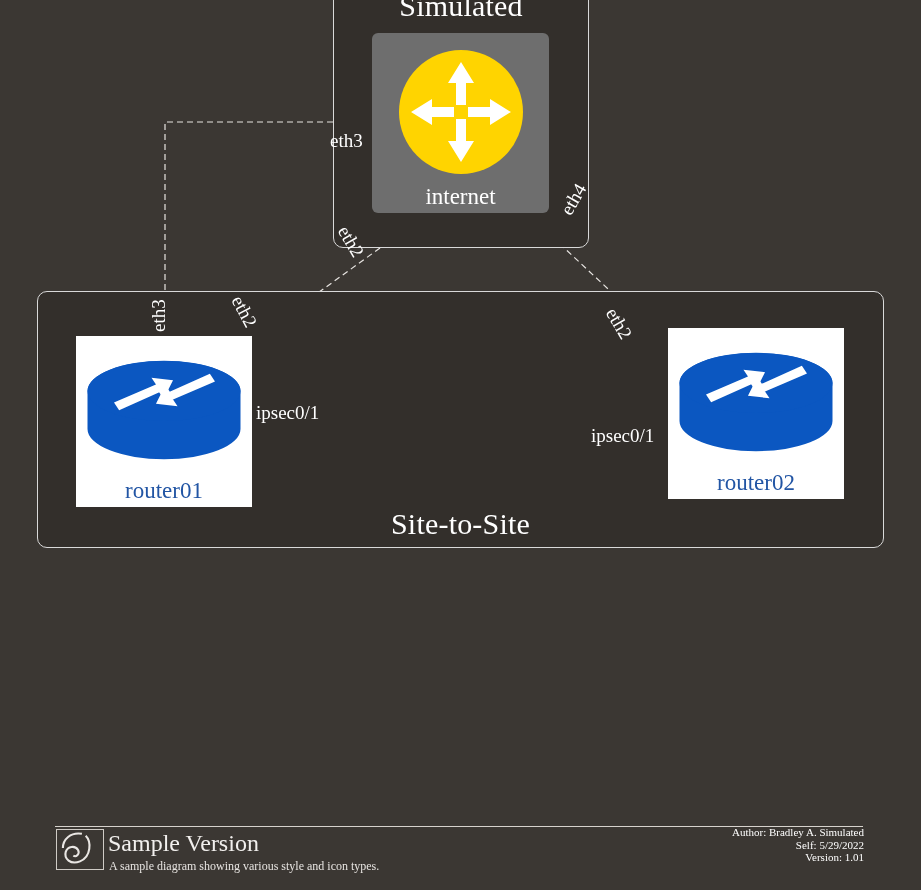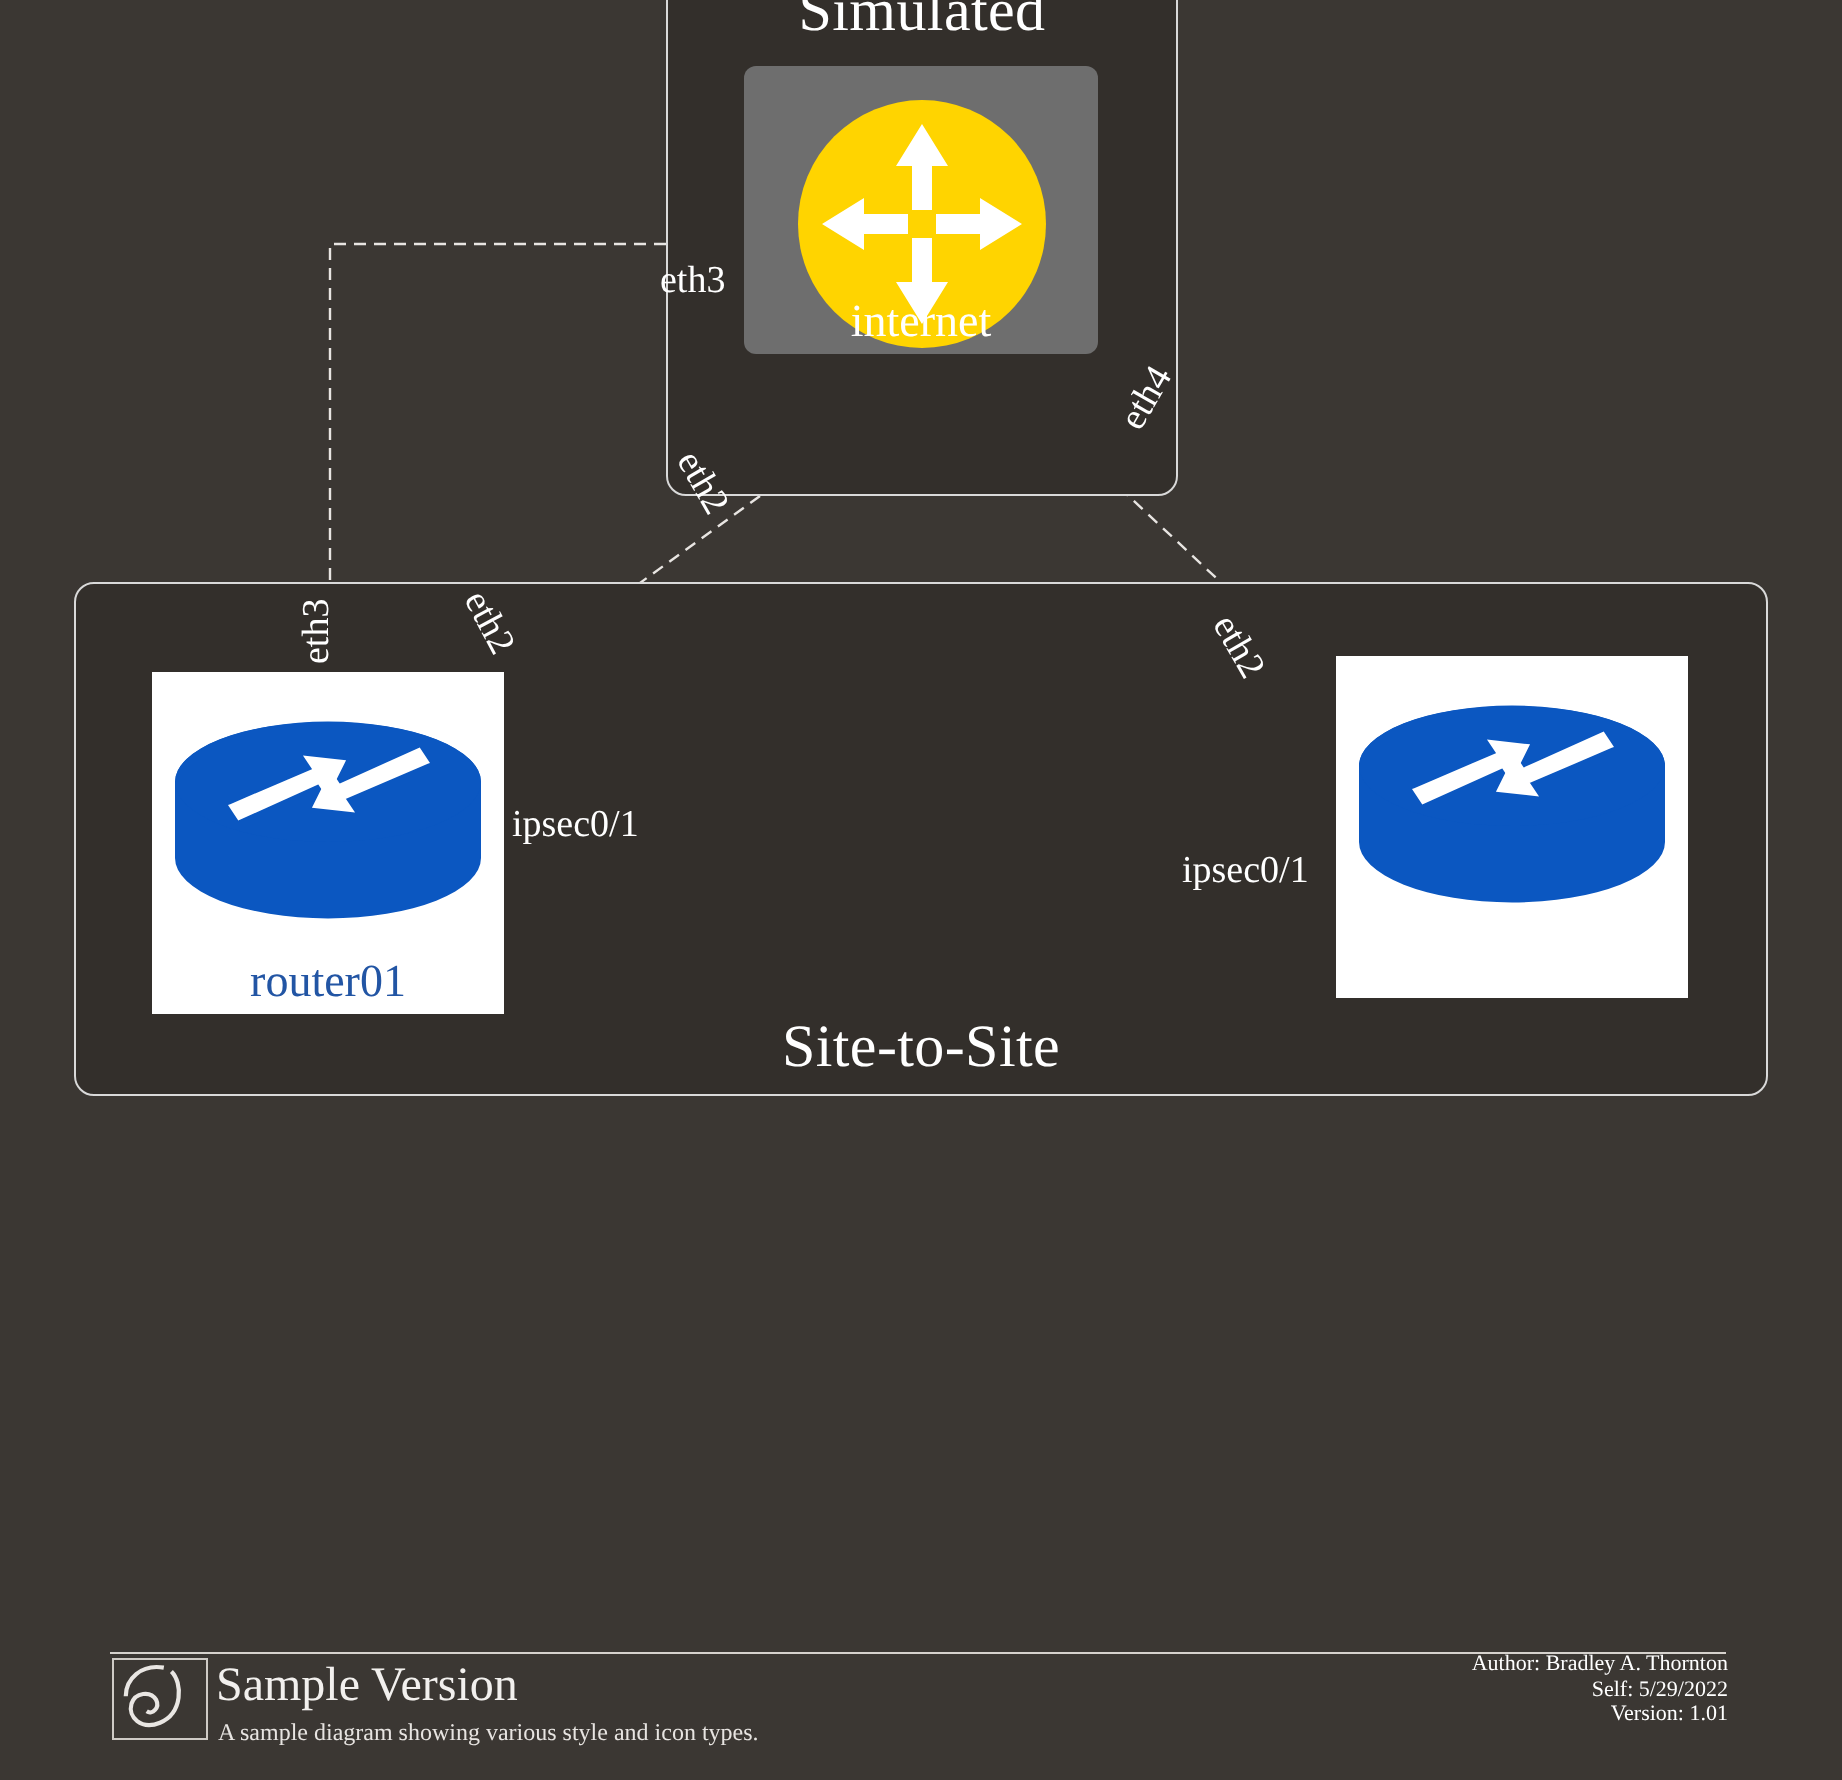--- a/index.html
+++ b/index.html
@@ -78,21 +78,21 @@
     width: 100%;
     text-align: center;
     font-size: 23px;
   }
 
   
   #internet-node {
     left: 372px;
     top: 33px;
     width: 177px;
-    height: 144px;
+    height: 180px;
     background: #6e6e6e;
     border-radius: 6px;
   }
   #internet-label {
     bottom: 3px;
     color: #ffffff;
   }
   .globe-wrap {
     position: absolute;
     left: 50%;
@@ -242,20 +242,21 @@
     <div class="router-art">
       <svg viewBox="0 0 157 111" width="157" height="111">
         <path d="M2 36 A76 30 0 0 1 155 36 L155 74 A76 30 0 0 1 2 74 Z" fill="#0b57c1"></path>
         <ellipse cx="78.5" cy="36" rx="76.5" ry="30" fill="#0b57c1"></ellipse>
         <g fill="#ffffff" stroke="#ffffff" stroke-width="2">
           <path d="M30 48 L72 30 L68 24 L86 26 L78 42 L74 36 L34 54 Z"></path>
           <path d="M128 26 L86 44 L90 50 L72 48 L80 32 L84 38 L124 20 Z"></path>
         </g>
       </svg>
     </div>
+    <div class="node-label router-label">router02</div>
   </div>
 
   <div class="edge-label" style="left:330px; top:130px;">eth3</div>
   <div class="edge-label rot-d" style="left:352px; top:222px;">eth2</div>
   <div class="edge-label rot-b" style="left:556px; top:208px;">eth4</div>
 
   <div class="edge-label rot-a" style="left:148px; top:332px;">eth3</div>
   <div class="edge-label rot-e" style="left:246px; top:292px;">eth2</div>
   <div class="edge-label rot-d" style="left:620px; top:304px;">eth2</div>
 
@@ -272,21 +273,21 @@
       </g>
     </svg>
   </div>
 
   <div class="footer-title">Sample Version</div>
   <div class="footer-sub">A sample diagram showing various style and icon types.</div>
 
   <div class="meta">
     <div>
       <span class="k">Author:</span>
-      <span>Bradley A. Thornton</span>
+      <span>Bradley A. Simulated</span>
     </div>
     <div>
       <span class="k">Self:</span>
       <span>5/29/2022</span>
     </div>
     <div>
       <span class="k">Version:</span>
       <span>1.01</span>
     </div>
   </div>

